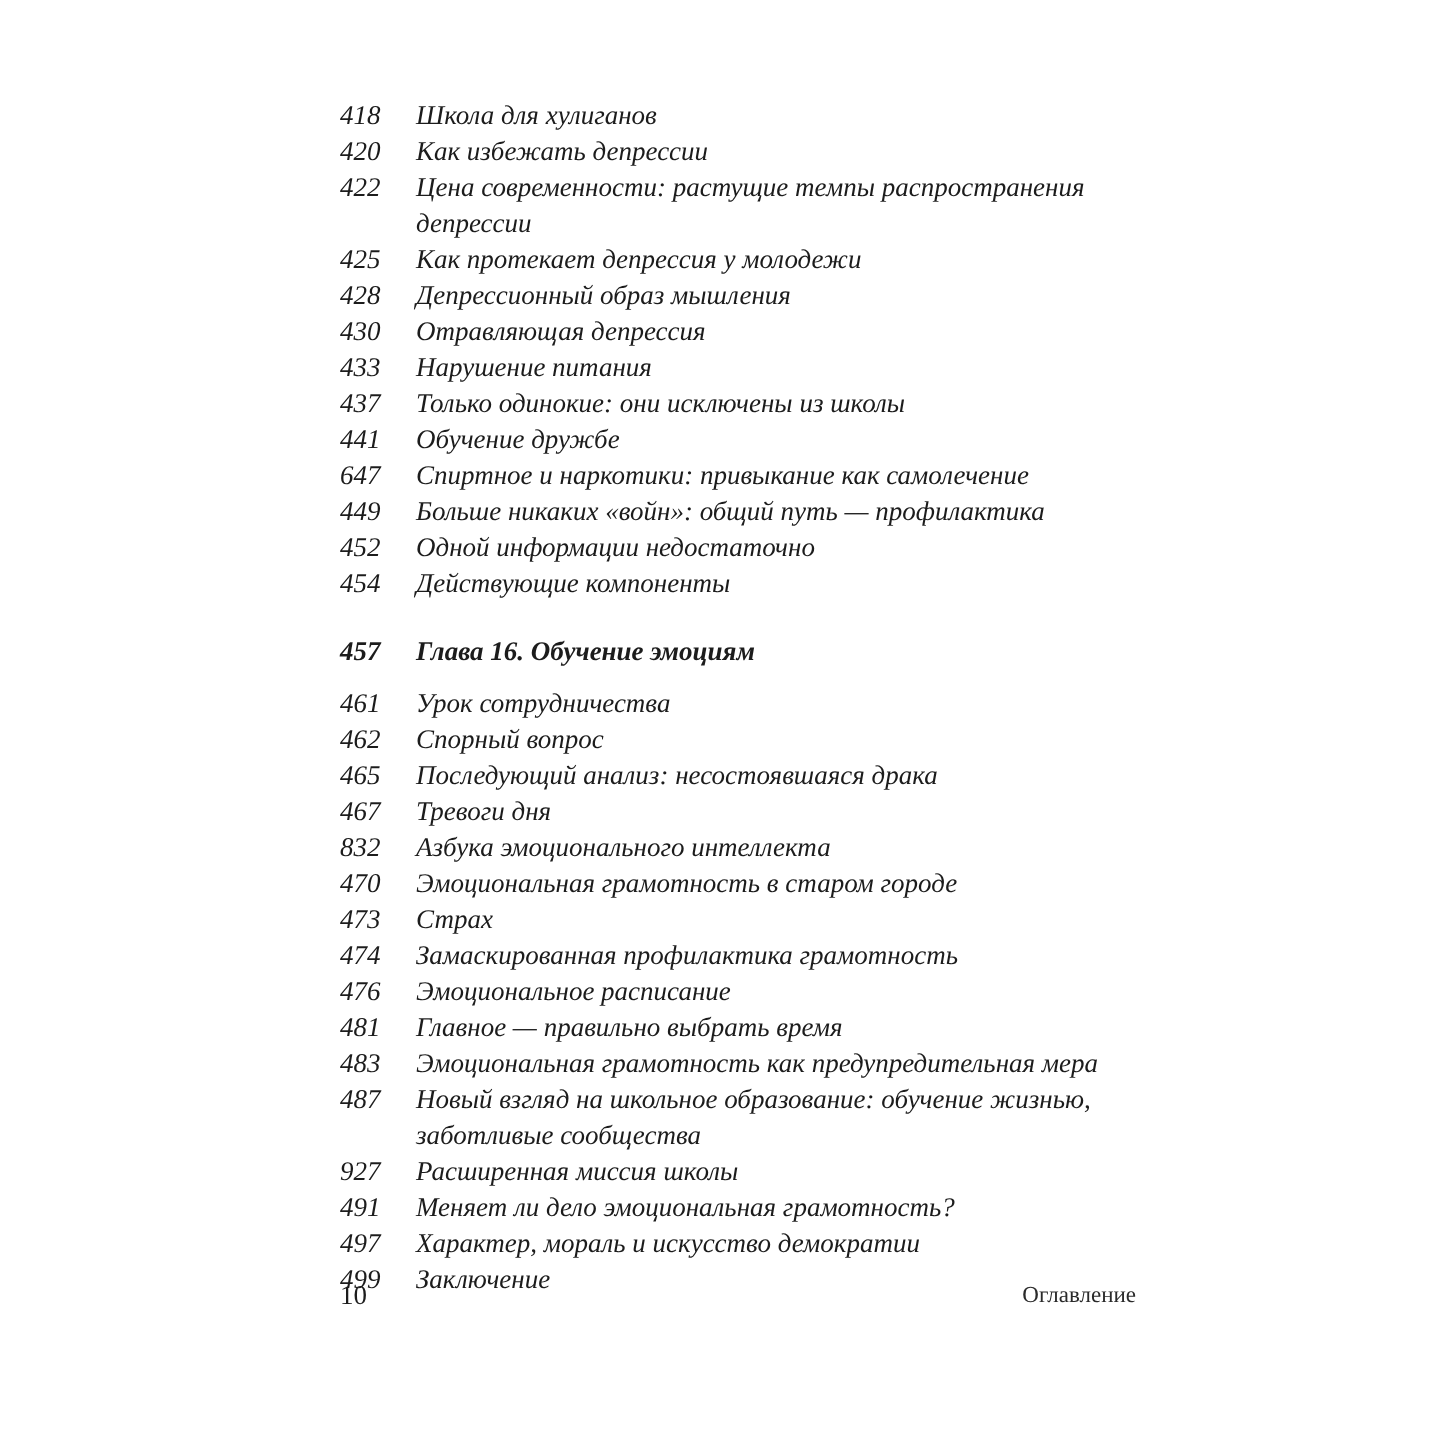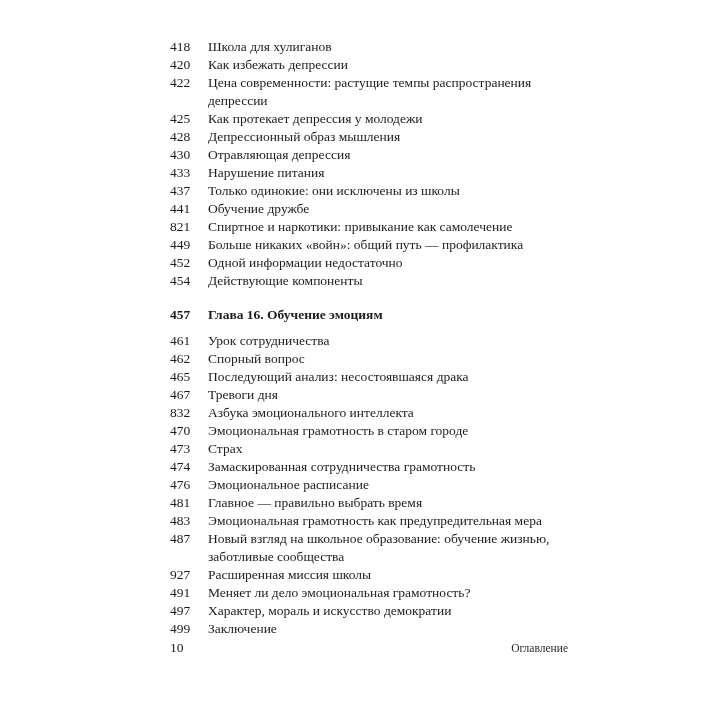--- a/index.html
+++ b/index.html
@@ -16,22 +16,23 @@
     overflow: hidden;
   }
   .page {
     position: absolute;
     inset: 0;
     background: #ffffff;
   }
   .toc {
     position: absolute;
     left: 170px;
-    top: 38px;
+    top: 49px;
     width: 398px;
+    font-style: italic;
   }
   .toc-row {
     display: flex;
     align-items: flex-start;
     font-size: 13.5px;
     line-height: 18px;
   }
   .toc-num {
     flex: 0 0 38px;
     width: 38px;
@@ -98,21 +99,21 @@
   </div>
       <div class="toc-row">
     <span class="toc-num">437</span>
     <span class="toc-title">Только одинокие: они исключены из школы</span>
   </div>
       <div class="toc-row">
     <span class="toc-num">441</span>
     <span class="toc-title">Обучение дружбе</span>
   </div>
       <div class="toc-row">
-    <span class="toc-num">821</span>
+    <span class="toc-num">647</span>
     <span class="toc-title">Спиртное и наркотики: привыкание как самолечение</span>
   </div>
       <div class="toc-row">
     <span class="toc-num">449</span>
     <span class="toc-title">Больше никаких «войн»: общий путь — профилактика</span>
   </div>
       <div class="toc-row">
     <span class="toc-num">452</span>
     <span class="toc-title">Одной информации недостаточно</span>
   </div>
@@ -147,21 +148,21 @@
       <div class="toc-row">
     <span class="toc-num">470</span>
     <span class="toc-title">Эмоциональная грамотность в старом городе</span>
   </div>
       <div class="toc-row">
     <span class="toc-num">473</span>
     <span class="toc-title">Страх</span>
   </div>
       <div class="toc-row">
     <span class="toc-num">474</span>
-    <span class="toc-title">Замаскированная сотрудничества грамотность</span>
+    <span class="toc-title">Замаскированная профилактика грамотность</span>
   </div>
       <div class="toc-row">
     <span class="toc-num">476</span>
     <span class="toc-title">Эмоциональное расписание</span>
   </div>
       <div class="toc-row">
     <span class="toc-num">481</span>
     <span class="toc-title">Главное — правильно выбрать время</span>
   </div>
       <div class="toc-row">

